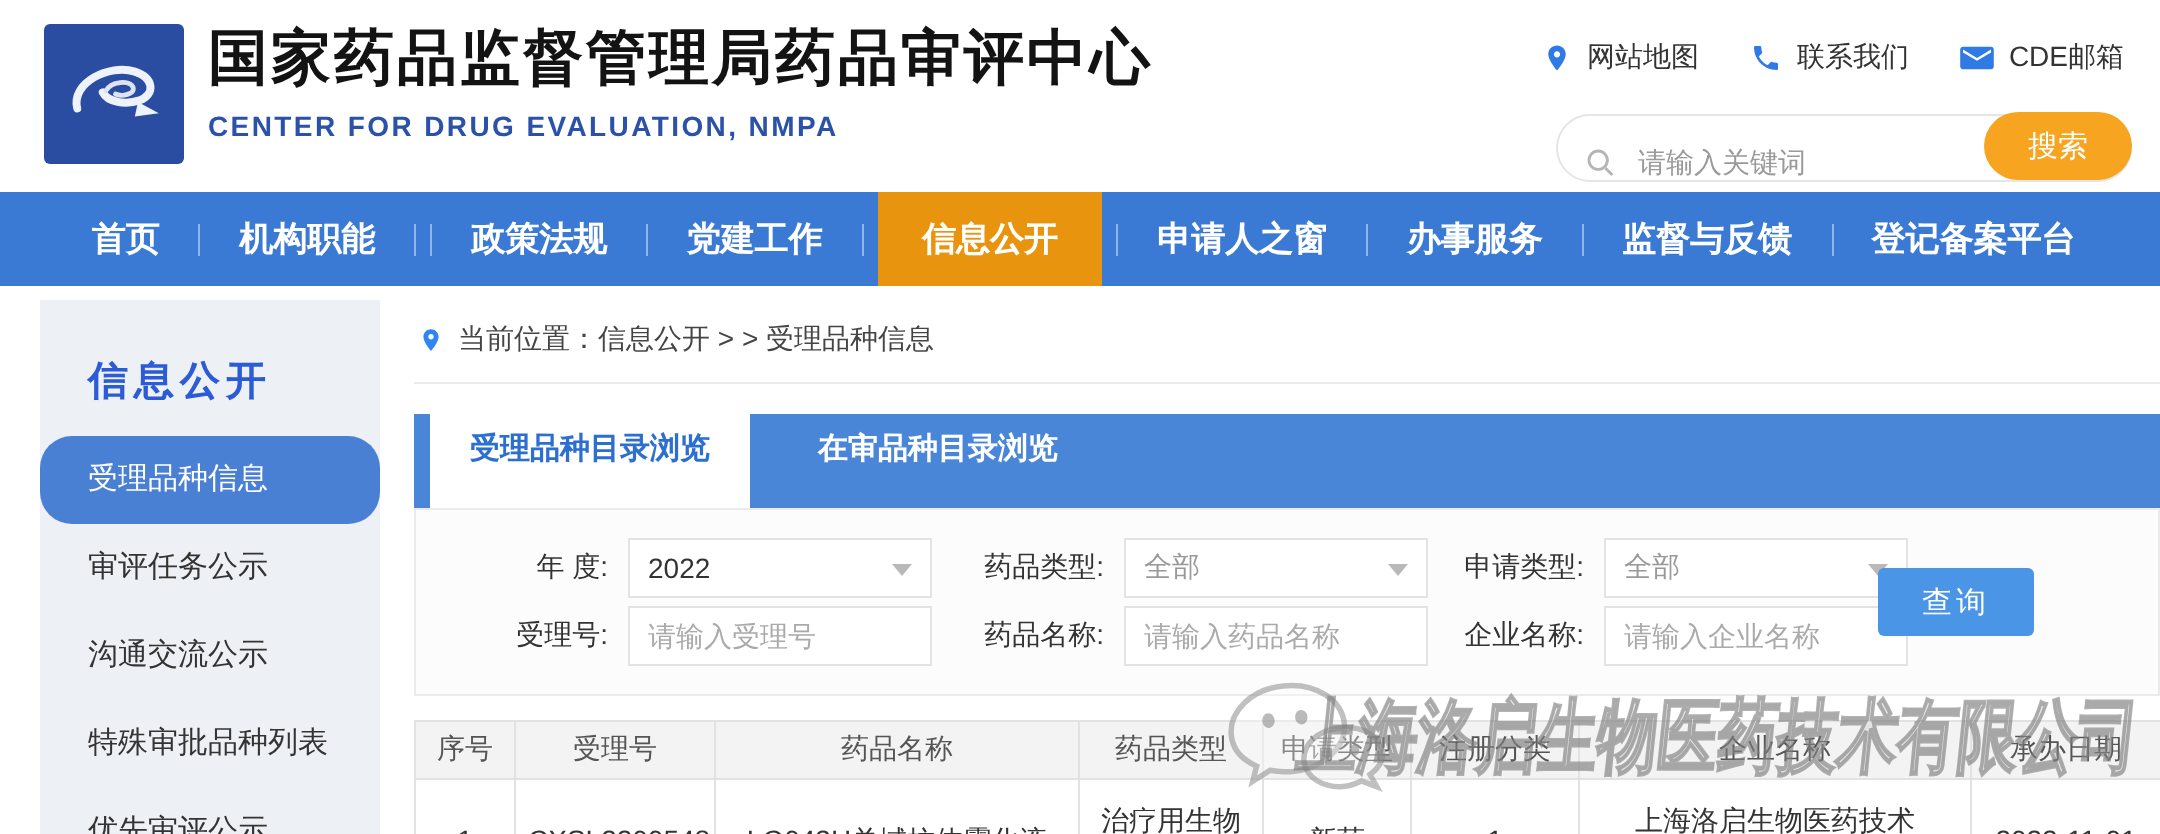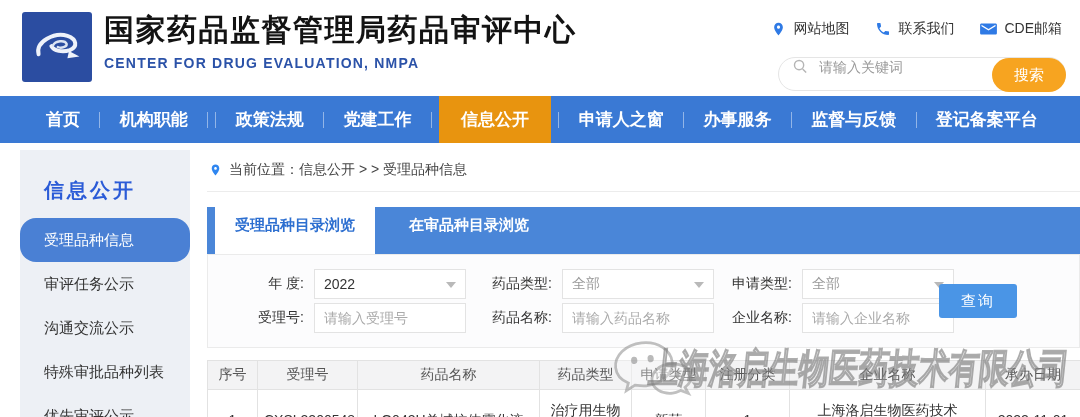--- a/index.html
+++ b/index.html
@@ -7,21 +7,21 @@
   .page { width:1080px; height:417px; position:relative; overflow:hidden; background:#fff; }
 
   
   .top-header { height:96px; position:relative; background:#fff; }
   .logo { position:absolute; left:22px; top:12px; width:70px; height:70px; background:#2b4da1; border-radius:3px; display:flex; align-items:center; justify-content:center; }
   .title-block { position:absolute; left:104px; top:13px; }
   .site-title { font-size:30px; font-weight:bold; color:#131313; letter-spacing:1.5px; line-height:34px; }
   .site-subtitle { margin-top:8px; font-size:14px; font-weight:bold; color:#2b52a8; letter-spacing:1.2px; }
   .quick-links { position:absolute; right:18px; top:20px; display:flex; gap:26px; align-items:center; }
   .quick-link { display:flex; align-items:center; gap:7px; font-size:14px; color:#333; cursor:pointer; white-space:nowrap; }
-  .search-bar { position:absolute; right:14px; top:57px; width:288px; height:34px; border:1px solid #e5e5e5; border-radius:17px; background:#fff; display:flex; align-items:flex-start; }
+  .search-bar { position:absolute; right:14px; top:57px; width:288px; height:34px; border:1px solid #e5e5e5; border-radius:17px; background:#fff; display:flex; align-items:flex-end; }
   .search-bar .mag { margin-left:13px; flex:0 0 auto; }
   .search-input { border:none; outline:none; flex:1 1 auto; min-width:0; margin-left:8px; font-size:14px; color:#333; background:transparent; }
   .search-input::placeholder { color:#9a9a9a; }
   .search-btn { flex:0 0 auto; width:74px; height:34px; margin-right:-1px; border:none; border-radius:17px; background:#f7a420; color:#fff; font-size:15px; cursor:pointer; }
 
   
   .main-nav { height:47px; background:#3a79d4; display:flex; align-items:center; justify-content:space-between; padding:0 30px 0 34px; }
   .nav-item { color:#fff; font-size:17px; font-weight:bold; height:47px; line-height:47px; padding:0 12px; cursor:pointer; white-space:nowrap; }
   .nav-item.active { background:#e8940f; padding:0 22px; }
   .nav-sep { width:1px; height:16px; background:rgba(255,255,255,0.45); }

